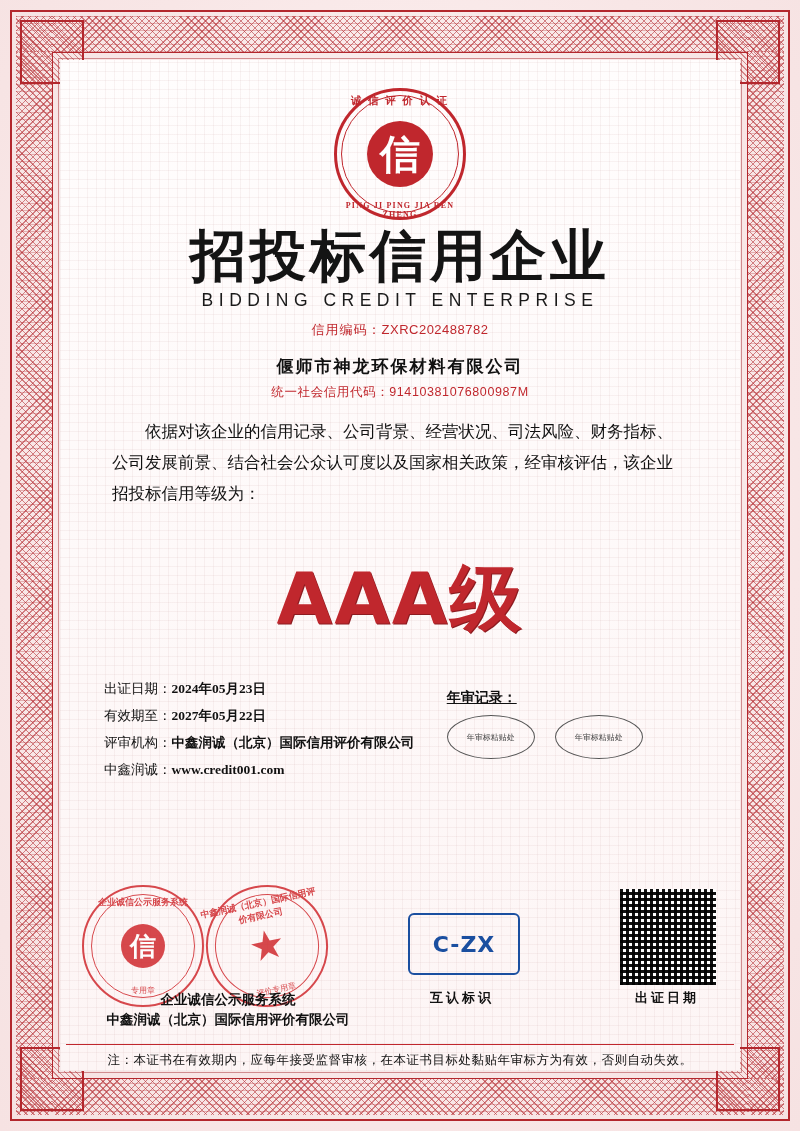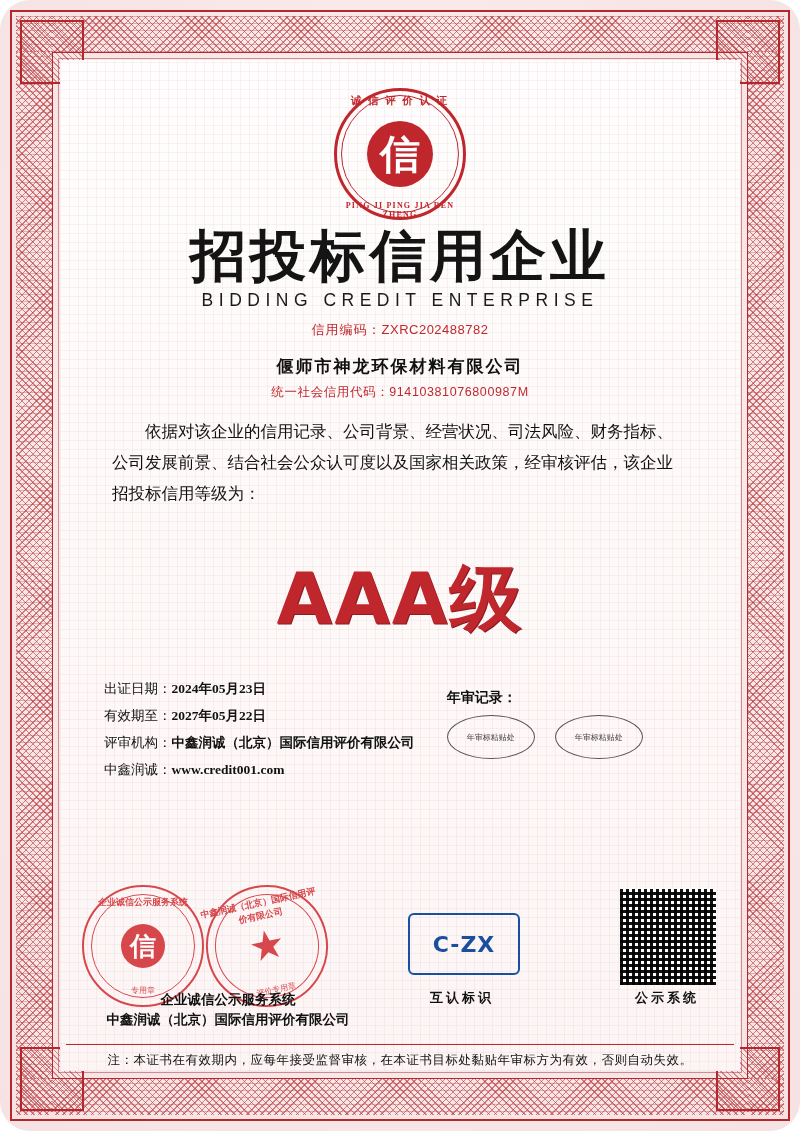--- a/index.html
+++ b/index.html
@@ -8,21 +8,20 @@
     background:#ffffff;
     font-family:"Liberation Serif", serif;
     overflow:hidden;
   }
   .cert{
     position:relative;
     width:800px;height:1131px;
     box-sizing:border-box;
     background:
       radial-gradient(ellipse at 50% 45%, #fdf6f6 0%, #fbeeee 40%, #f8e6e6 70%, #f6e2e2 100%);
-    border-radius: 30px;
   }
   
   .border-outer{
     position:absolute; inset:10px;
     border:2px solid #b3272d;
     box-sizing:border-box;
   }
   .border-guilloche{
     position:absolute; inset:16px;
     box-sizing:border-box;
@@ -184,20 +183,21 @@
   .meta .val{font-family:Liberation Serif, serif;font-weight:bold;}
   .annual{
     flex:1;
     text-align:left;
     padding-top:14px;
   }
   .annual .ann-title{
     font-family:"DejaVu Sans", sans-serif;
     font-size:14px;font-weight:bold;color:#111;
     margin-bottom:8px;
+    text-decoration:underline;
   }
   .ann-circles{display:flex;gap:20px;}
   .ann-circle{
     width:86px;height:42px;border-radius:50%;
     border:1px solid #555;
     display:flex;align-items:center;justify-content:center;
     font-size:8px;color:#444;
     font-family:"DejaVu Sans", sans-serif;
   }
 
@@ -358,18 +358,18 @@
 
     <div class="seal-caption">
       <div>企业诚信公示服务系统</div>
       <div>中鑫润诚（北京）国际信用评价有限公司</div>
     </div>
 
     <div class="logo-box">C-ZX</div>
     <div class="logo-caption">互认标识</div>
 
     <div class="qr"></div>
-    <div class="qr-caption">公示系统</div>
+    <div class="qr-caption">出证日期</div>
   </div>
 
   <div class="footnote">注：本证书在有效期内，应每年接受监督审核，在本证书目标处黏贴年审标方为有效，否则自动失效。</div>
 
 </div>
 
 </body></html>

